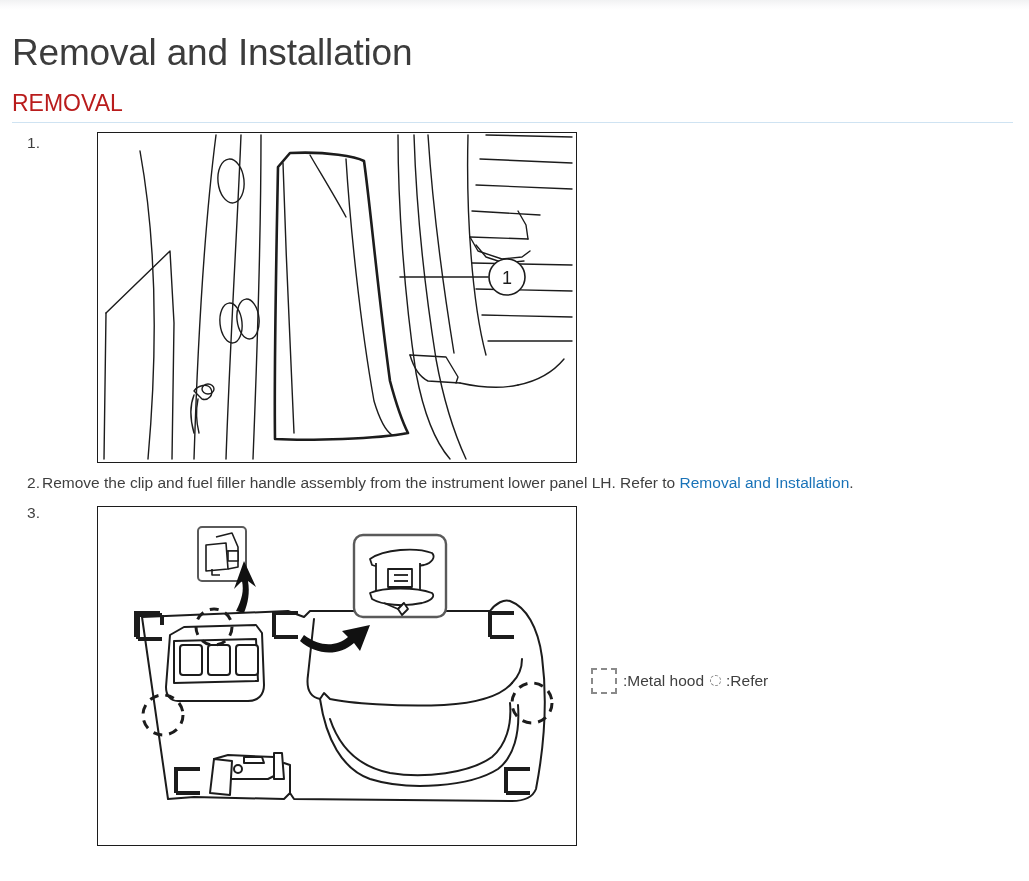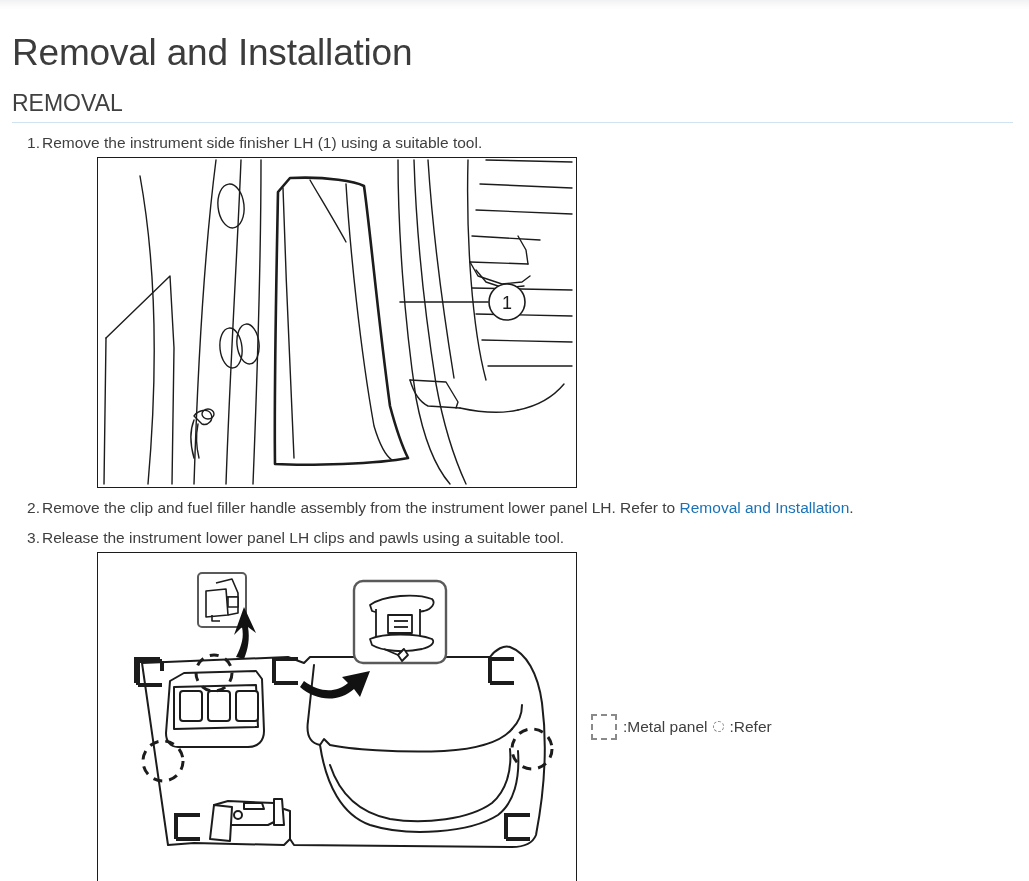--- a/index.html
+++ b/index.html
@@ -35,21 +35,21 @@
     font-weight: normal;
     color: #3c3c3c;
     margin: 8px 0 0 0;
     padding: 0;
     line-height: 1.25;
     letter-spacing: -0.2px;
   }
   h2.section-heading {
     font-size: 23px;
     font-weight: normal;
-    color: #404040;
+    color: #b91c1c;
     margin: 14px 0 0 0;
     padding: 0 0 5px 0;
     line-height: 1.15;
     letter-spacing: 0px;
   }
   .heading-rule {
     height: 1px;
     background: #cfe3f2;
     margin: 0 0 0 0;
     width: 1001px;
@@ -132,21 +132,20 @@
 
   <h1 class="page-title">Removal and Installation</h1>
 
   <h2 class="section-heading">REMOVAL</h2>
   <div class="heading-rule"></div>
 
   <ol class="steps">
 
     <li>
       <span class="num">1.</span>
-      <span>Remove the instrument side finisher LH (1) using a suitable tool.</span>
 
       <div class="figure fig1">
         <svg width="477" height="328" viewBox="0 0 477 328">
           <g fill="none" stroke="#1c1c1c" stroke-width="1.4" stroke-linecap="round" stroke-linejoin="round">
 
             <path d="M42 18 C 55 90, 62 190, 50 326"></path>
             <path d="M8 180 L 72 118 L 76 190 L 74 326"></path>
             <path d="M8 180 L 6 326"></path>
 
             <path d="M118 2 C 108 80, 100 200, 96 326"></path>
@@ -202,21 +201,20 @@
       </div>
     </li>
 
     <li>
       <span class="num">2.</span>
       <span>Remove the clip and fuel filler handle assembly from the instrument lower panel LH. Refer to </span><a href="#" class="doclink">Removal and Installation</a><span>.</span>
     </li>
 
     <li>
       <span class="num">3.</span>
-      <span>Release the instrument lower panel LH clips and pawls using a suitable tool.</span>
 
       <div class="fig2-row">
         <div class="figure fig2">
           <svg width="477" height="337" viewBox="0 0 477 337">
             <g fill="none" stroke="#1c1c1c" stroke-width="2" stroke-linecap="round" stroke-linejoin="round">
 
               <path d="M44 110 L 190 104 L 206 110 L 212 104 L 392 104
                        C 398 96, 406 92, 412 94
                        C 428 100, 440 120, 444 150
                        C 450 196, 446 240, 438 282
@@ -323,21 +321,21 @@
             </g>
 
             <path d="M206 128 C 222 140, 238 140, 250 130 L 244 124 L 272 118 L 262 144 L 256 136
                      C 240 150, 218 148, 202 134 Z" fill="#111111" stroke="none"></path>
           </svg>
         </div>
 
         <div class="legend">
           <span class="clip-glyph"></span>
           <span>: </span>
-          <span>Metal panel</span>
+          <span>Metal hood</span>
           <span class="pawl-glyph"></span>
           <span>: </span>
           <span>Refer</span>
         </div>
       </div>
     </li>
 
   </ol>
 </div>
 

